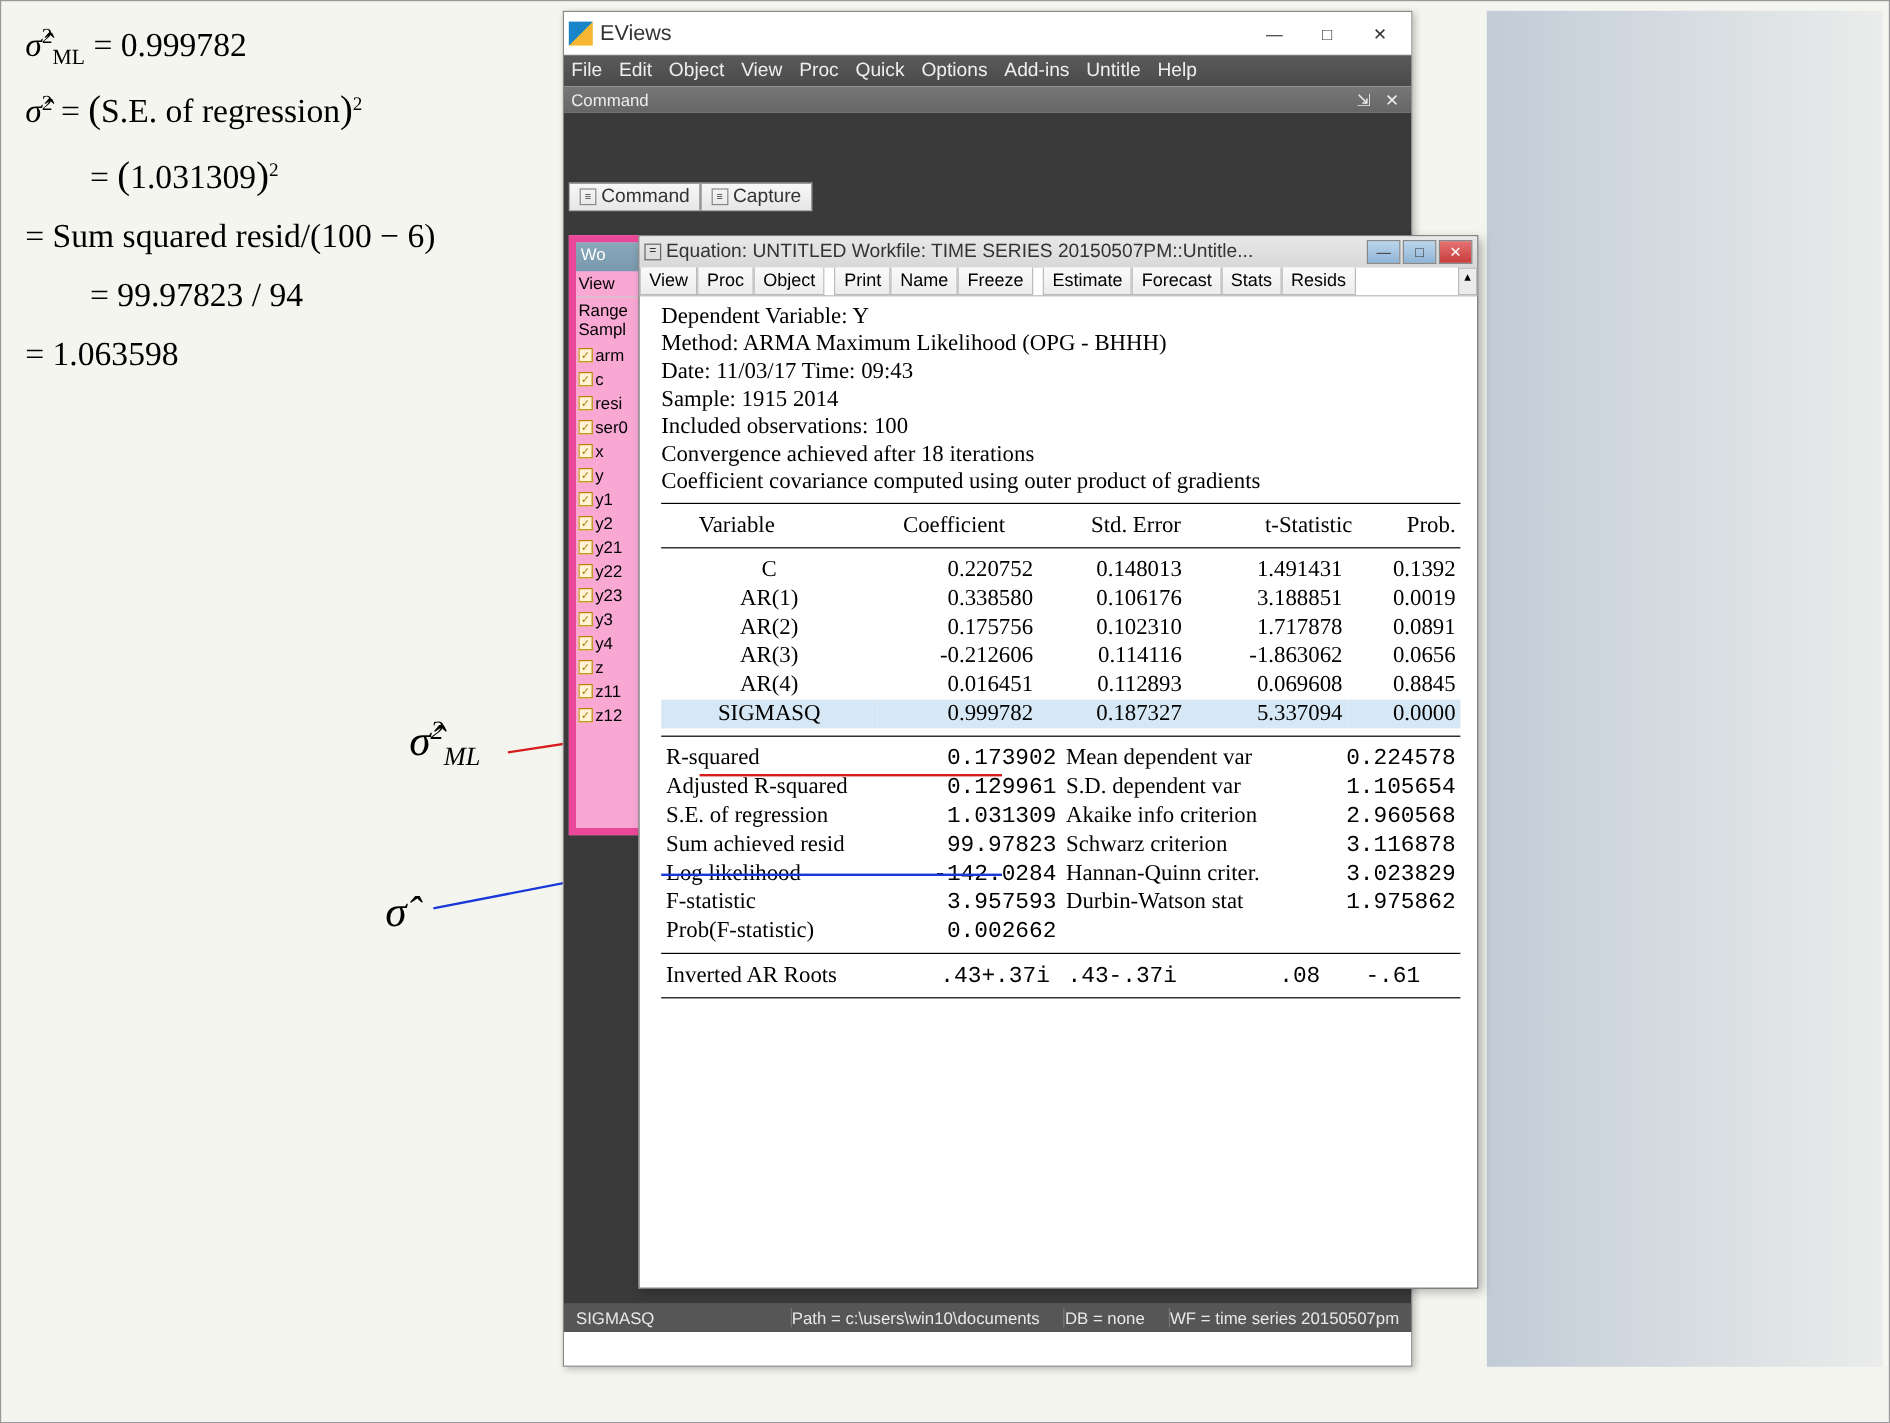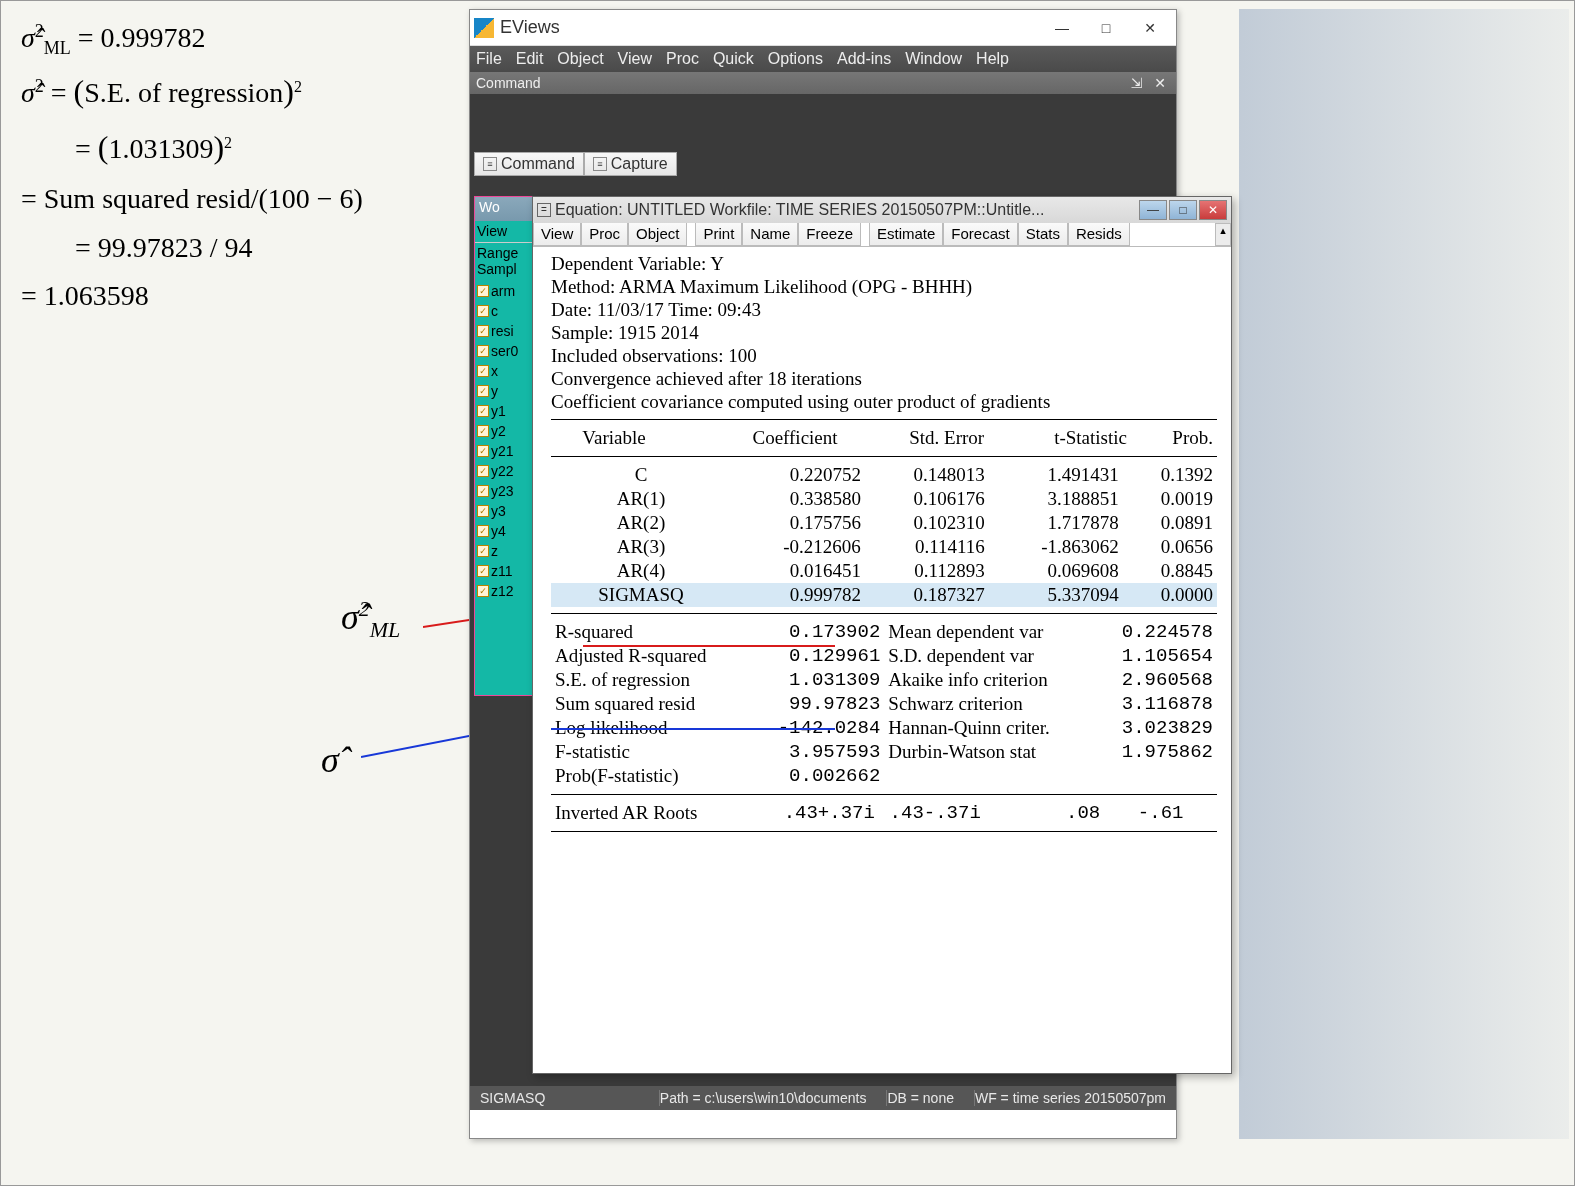--- a/index.html
+++ b/index.html
@@ -107,22 +107,22 @@
     border: 1px solid #aaa;
     color: #333; font-size: 16px;
     padding: 2px 8px;
     display: flex; align-items: center; gap: 4px;
   }
   .tab-icon { width: 14px; height: 14px; border: 1px solid #888; font-size: 9px; display: flex; align-items: center; justify-content: center; }
   
   .wf-window {
     position: absolute; left: 4px; top: 102px;
     width: 74px; height: 500px;
-    background: #14b8a6;
-    border: 1px solid #ec4899;
+    background: #f9a8d4;
+    border: 6px solid #ec4899;
   }
   .wf-title {
     height: 24px; background: linear-gradient(#8aa8bb,#7899ad);
     color: #fff; font-size: 14px; padding: 2px 4px;
     overflow: hidden;
   }
   .wf-toolbar { height: 22px; border-bottom: 1px solid #ccc; font-size: 14px; padding: 2px; }
   .wf-list { font-size: 14px; padding: 2px; }
   .wf-item { display: flex; align-items: center; gap: 2px; height: 20px; overflow: hidden; white-space: nowrap; }
   .wf-chk { width: 12px; height: 12px; border: 1px solid #b88500; background: #fff4d6; font-size: 9px; line-height: 10px; text-align: center; color: #a57800; }
@@ -244,21 +244,21 @@
   </div>
   <div class="menubar">
     <span>File</span>
     <span>Edit</span>
     <span>Object</span>
     <span>View</span>
     <span>Proc</span>
     <span>Quick</span>
     <span>Options</span>
     <span>Add-ins</span>
-    <span>Window</span>
+    <span>Untitle</span>
     <span>Help</span>
   </div>
   <div class="cmd-bar">
     <span>Command</span>
     <span style="letter-spacing:4px">⇲ ✕</span>
   </div>
 
   <div class="mdi-area">
     <div class="tool-tabs">
       <div class="tool-tab">
@@ -458,21 +458,21 @@
                 <td class="lbl">S.D. dependent var</td>
                 <td class="num">1.105654</td>
               </tr>
           <tr>
                 <td class="lbl">S.E. of regression</td>
                 <td class="num">1.031309</td>
                 <td class="lbl">Akaike info criterion</td>
                 <td class="num">2.960568</td>
               </tr>
           <tr>
-                <td class="lbl">Sum squared resid</td>
+                <td class="lbl">Sum achieved resid</td>
                 <td class="num">99.97823</td>
                 <td class="lbl">Schwarz criterion</td>
                 <td class="num">3.116878</td>
               </tr>
           <tr>
                 <td class="lbl">Log likelihood</td>
                 <td class="num">-142.0284</td>
                 <td class="lbl">Hannan-Quinn criter.</td>
                 <td class="num">3.023829</td>
               </tr>

